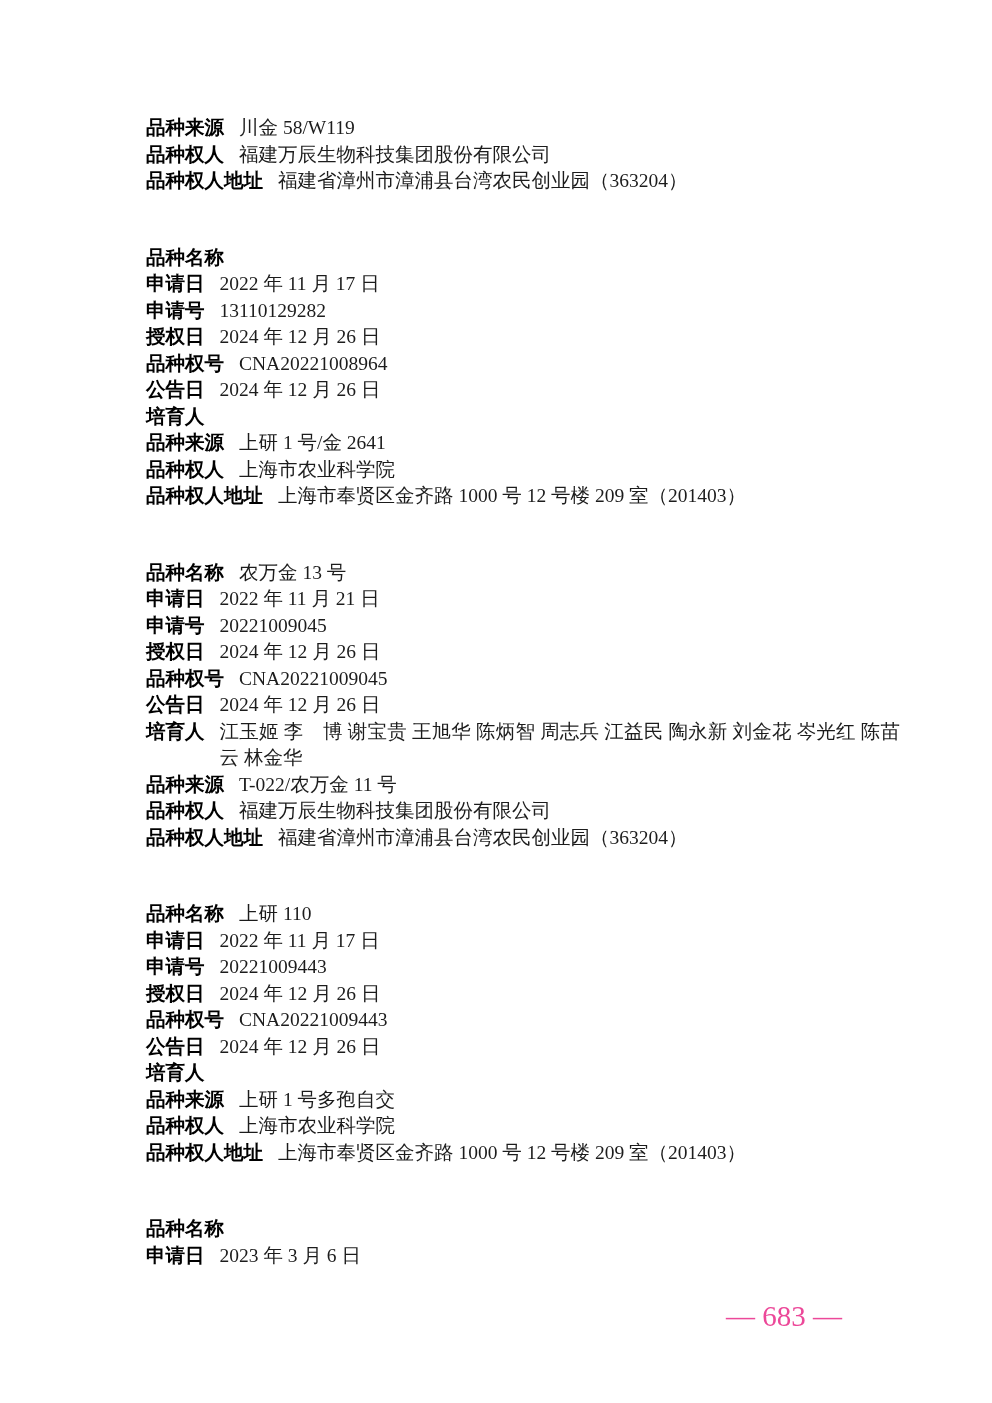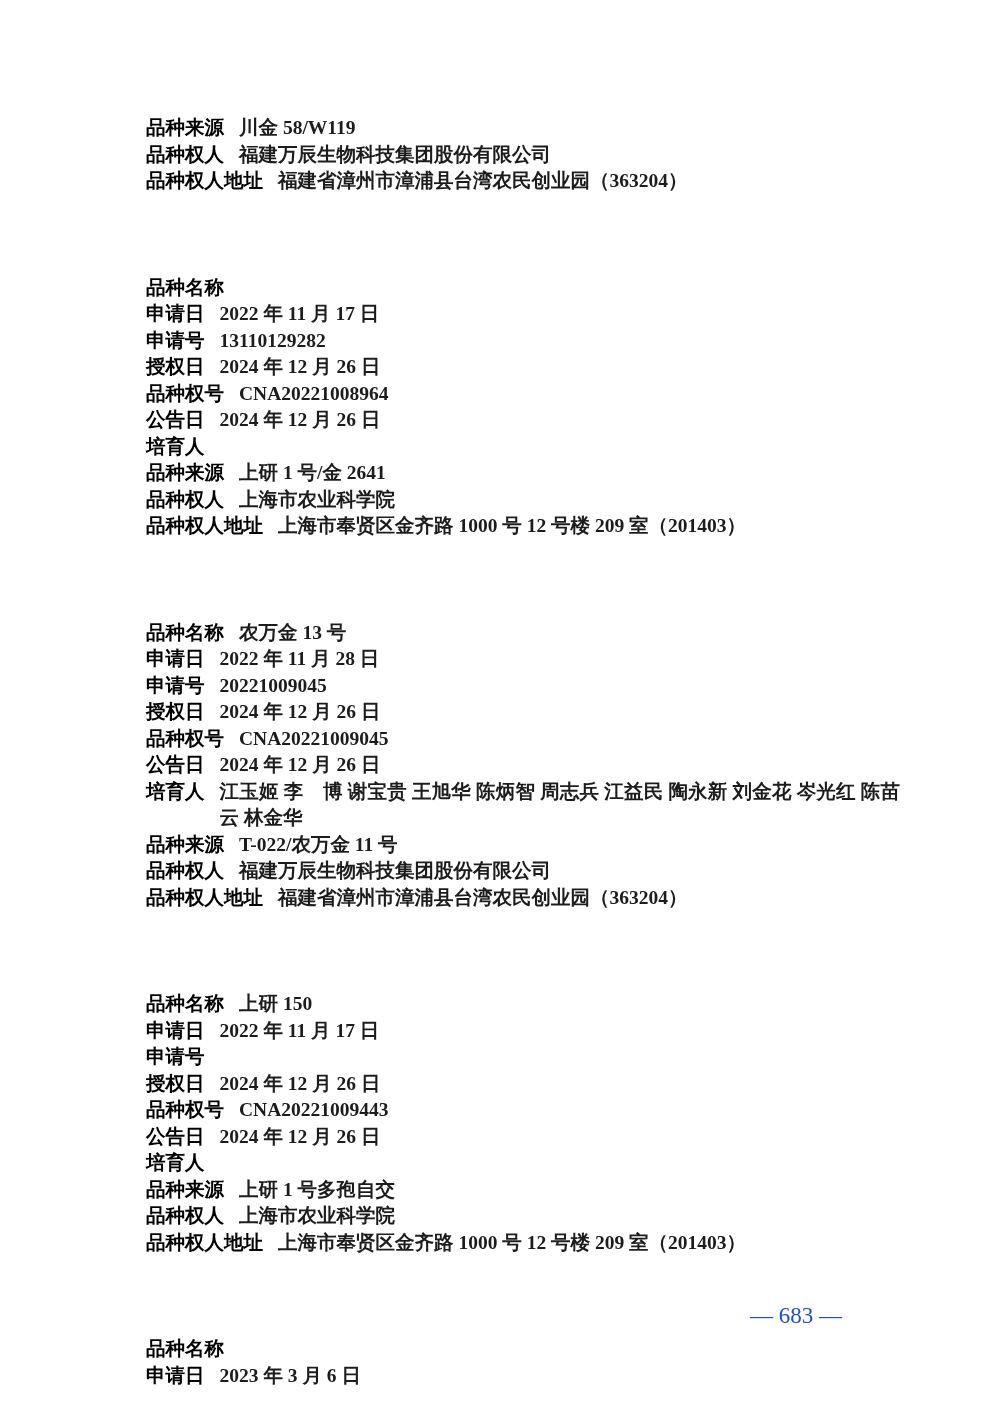--- a/index.html
+++ b/index.html
@@ -16,47 +16,47 @@
   }
   .page {
     position: relative;
     width: 992px;
     height: 1403px;
     padding: 115px 92px 0 146px;
     background: #ffffff;
   }
   .records { display: block; }
   .record { display: block; }
-  .record + .record { margin-top: 80px; }
+  .record + .record { margin-top: 50px; }
   .field-row {
     display: flex;
     align-items: baseline;
     font-size: 19.5px;
     line-height: 26.5px;
   }
   .field-label {
     flex: none;
     font-weight: 700;
     color: #000000;
     white-space: nowrap;
   }
   .field-value {
     flex: 1 1 auto;
     margin-left: 15px;
     text-align: justify;
     text-justify: inter-ideograph;
   }
-  .field-value:lang(zh) { text-align: justify; font-weight: bold; }
+  .field-value:lang(zh) { text-align: justify; }
   .footer {
     position: absolute;
     top: 1301px;
     right: 150px;
-    font-size: 23px;
+    font-size: 29px;
     line-height: 30px;
-    color: #1d4ed8;
+    color: #ec4899;
     text-align: right;
   }
 </style>
 </head>
 <body>
 
 <div class="page" lang="zh">
 
   <main class="records" id="records">
       <section class="record">
@@ -113,21 +113,21 @@
           <span class="field-value">上海市奉贤区金齐路 1000 号 12 号楼 209 室（201403）</span>
         </div>
       </section>
       <section class="record">
         <div class="field-row">
           <span class="field-label">品种名称</span>
           <span class="field-value">农万金 13 号</span>
         </div>
         <div class="field-row">
           <span class="field-label">申请日</span>
-          <span class="field-value">2022 年 11 月 28 日</span>
+          <span class="field-value">2022 年 11 月 21 日</span>
         </div>
         <div class="field-row">
           <span class="field-label">申请号</span>
           <span class="field-value">20221009045</span>
         </div>
         <div class="field-row">
           <span class="field-label">授权日</span>
           <span class="field-value">2024 年 12 月 26 日</span>
         </div>
         <div class="field-row">
@@ -151,28 +151,29 @@
           <span class="field-value">福建万辰生物科技集团股份有限公司</span>
         </div>
         <div class="field-row">
           <span class="field-label">品种权人地址</span>
           <span class="field-value">福建省漳州市漳浦县台湾农民创业园（363204）</span>
         </div>
       </section>
       <section class="record">
         <div class="field-row">
           <span class="field-label">品种名称</span>
-          <span class="field-value">上研 150</span>
+          <span class="field-value">上研 110</span>
         </div>
         <div class="field-row">
           <span class="field-label">申请日</span>
           <span class="field-value">2022 年 11 月 17 日</span>
         </div>
         <div class="field-row">
           <span class="field-label">申请号</span>
+          <span class="field-value">20221009443</span>
         </div>
         <div class="field-row">
           <span class="field-label">授权日</span>
           <span class="field-value">2024 年 12 月 26 日</span>
         </div>
         <div class="field-row">
           <span class="field-label">品种权号</span>
           <span class="field-value">CNA20221009443</span>
         </div>
         <div class="field-row">

